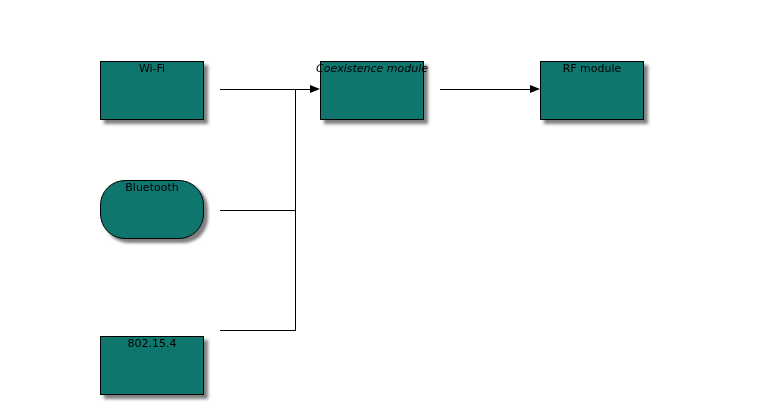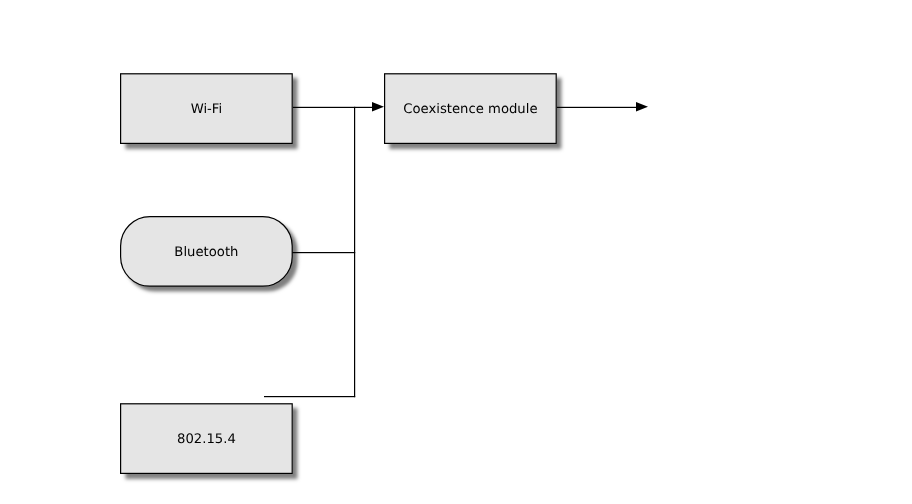--- a/index.html
+++ b/index.html
@@ -10,28 +10,28 @@
   .canvas {
     position: relative;
     width: 760px;
     height: 420px;
     background: #ffffff;
     overflow: hidden;
     font-family: "DejaVu Sans", "Liberation Sans", sans-serif;
   }
   .node {
     position: absolute;
-    width: 144px;
+    width: 104px;
     height: 59px;
     box-sizing: border-box;
-    background: #e5e5e5;
+    background: #0f766e;
     border: 1px solid #000000;
     box-shadow: 4px 4px 3px rgba(0, 0, 0, 0.50);
     display: flex;
-    align-items: center;
+    align-items: flex-start;
     justify-content: center;
   }
   .node-label {
     font-size: 11px;
     color: #000000;
     white-space: nowrap;
     text-align: center;
   }
   .edge-h {
     position: absolute;
@@ -49,21 +49,21 @@
     height: 0;
     border-top: 4px solid transparent;
     border-bottom: 4px solid transparent;
     border-left: 10px solid #000000;
   }
 
   
   #node-wifi        { left: 100px; top: 61px; }
   #node-bluetooth   { left: 100px; top: 180px; border-radius: 25px; }
   #node-ieee802154  { left: 100px; top: 300px; margin-top: 36px; }
-  #node-coexistence { left: 320px; top: 61px; }
+  #node-coexistence { left: 320px; top: 61px; font-style: italic; }
   #node-rf          { left: 540px; top: 61px; }
 
   
   #edge-wifi-out   { left: 220px; top: 89px;  width: 92px; }
   #arrow-coex-in   { left: 310px; top: 85px; }
   #edge-trunk      { left: 295px; top: 89px;  height: 242px; }
   #edge-bluetooth-out { left: 220px; top: 210px; width: 76px; }
   #edge-ieee-out      { left: 220px; top: 330px; width: 76px; }
   #edge-coex-rf    { left: 440px; top: 89px;  width: 92px; }
   #arrow-rf-in     { left: 530px; top: 85px; }
@@ -91,14 +91,17 @@
   </div>
 
   <div class="node" id="node-ieee802154">
     <span class="node-label">802.15.4</span>
   </div>
 
   <div class="node" id="node-coexistence">
     <span class="node-label">Coexistence module</span>
   </div>
 
+  <div class="node" id="node-rf">
+    <span class="node-label">RF module</span>
+  </div>
 
 </div>
 
 </body></html>

